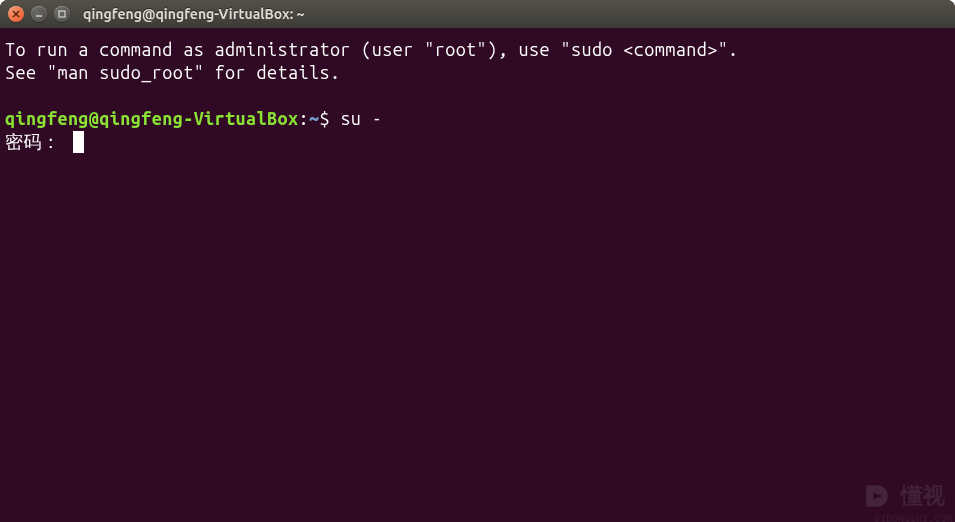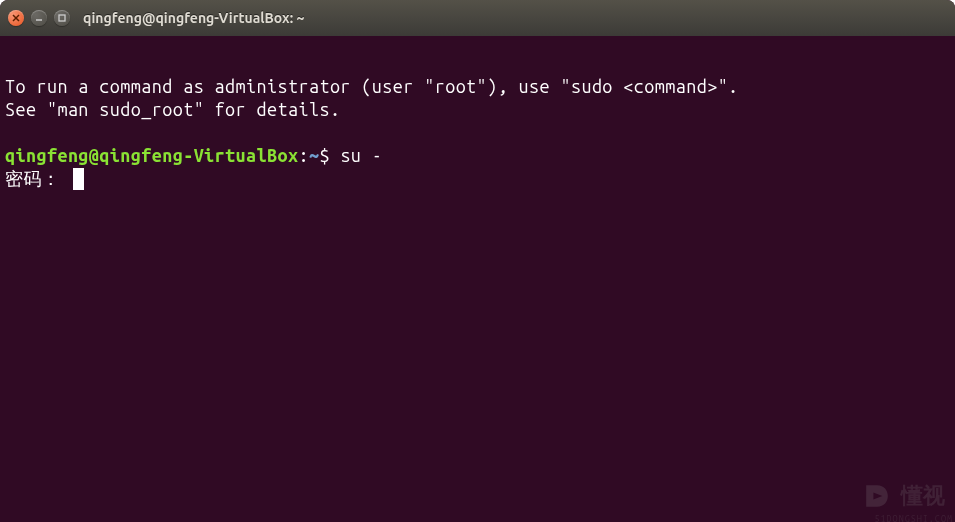--- a/index.html
+++ b/index.html
@@ -18,21 +18,21 @@
       position: absolute;
       top: 0;
       left: 0;
       width: 955px;
       height: 522px;
       background: #300a24;
       border-radius: 8px 8px 0 0;
       overflow: hidden;
     }
     .titlebar {
-      height: 36px;
+      height: 28px;
       background: linear-gradient(to bottom, #545148 0%, #3c3b37 100%);
       display: flex;
       align-items: center;
       padding: 0 8px;
       gap: 7px;
     }
     .window-button {
       width: 16px;
       height: 16px;
       border-radius: 50%;
@@ -66,21 +66,20 @@
       margin-left: 6px;
       text-shadow: 0 -1px 0 rgba(0,0,0,0.5);
     }
     .terminal-body {
       padding: 10px 8px 8px 5px;
       color: #ffffff;
       font-size: 18px;
       line-height: 1.28;
       letter-spacing: 0.4px;
       white-space: pre;
-      margin-top: 29px;
     }
     .line {
       display: block;
     }
     .prompt-user {
       color: #8ae234;
       font-weight: bold;
       text-align: right;
     }
     .prompt-path {

